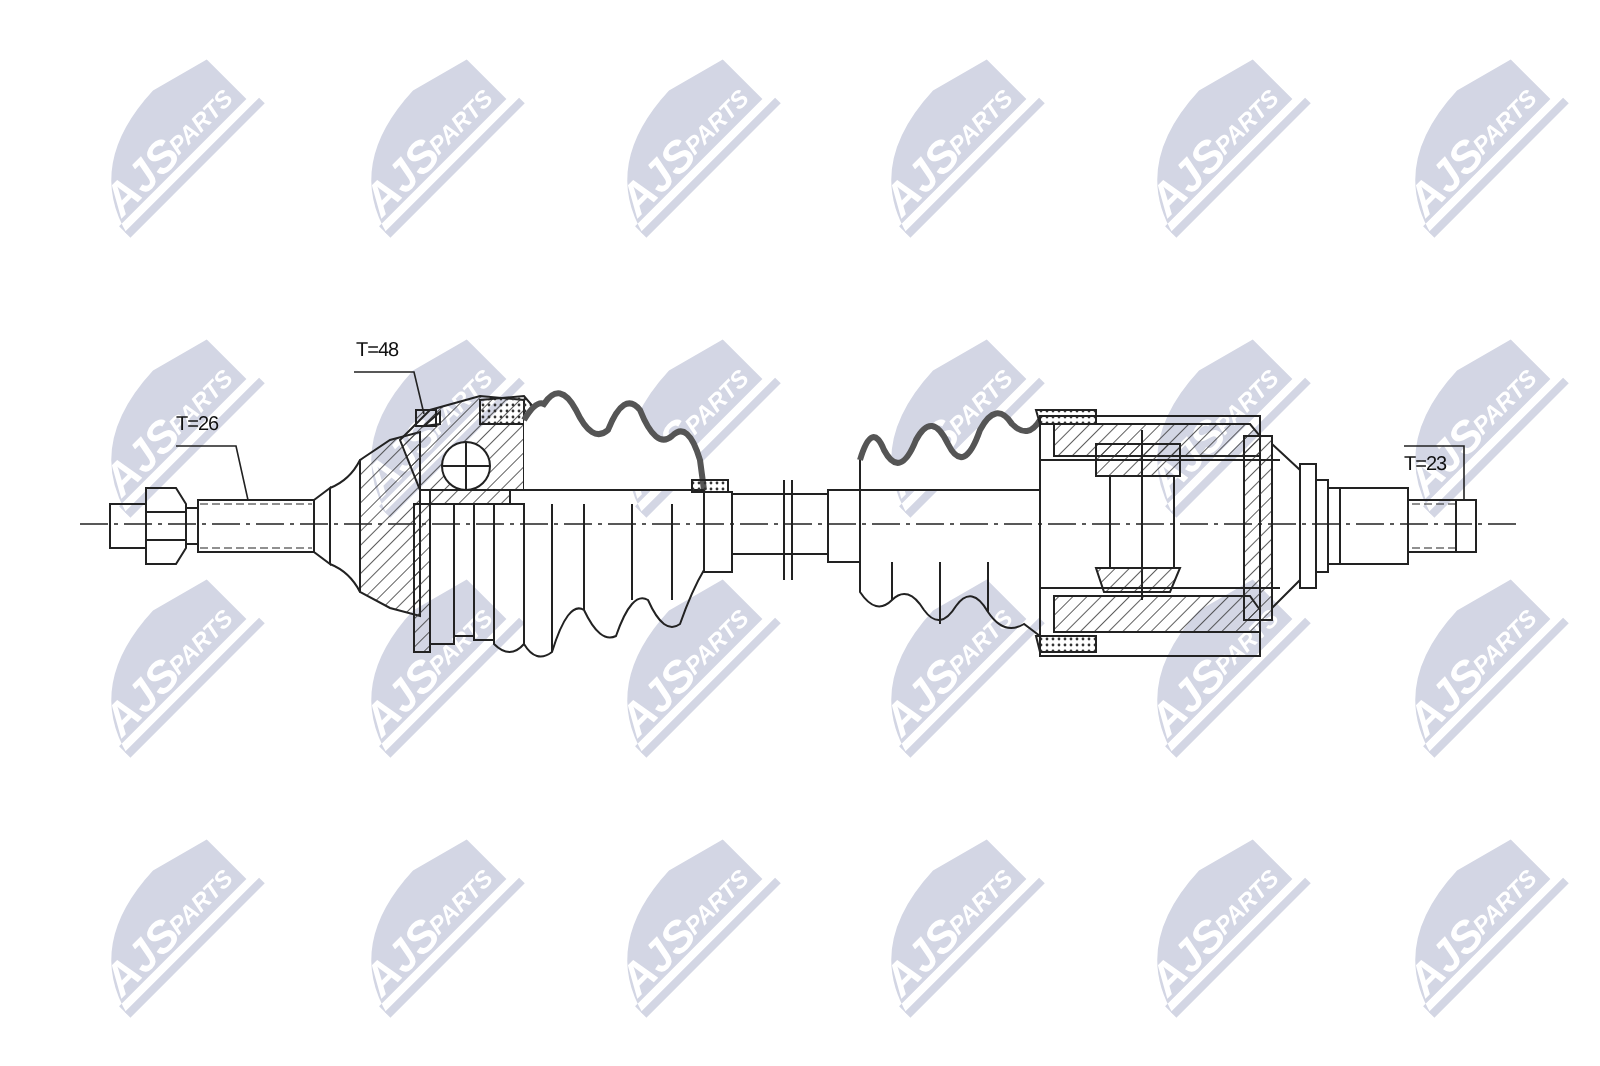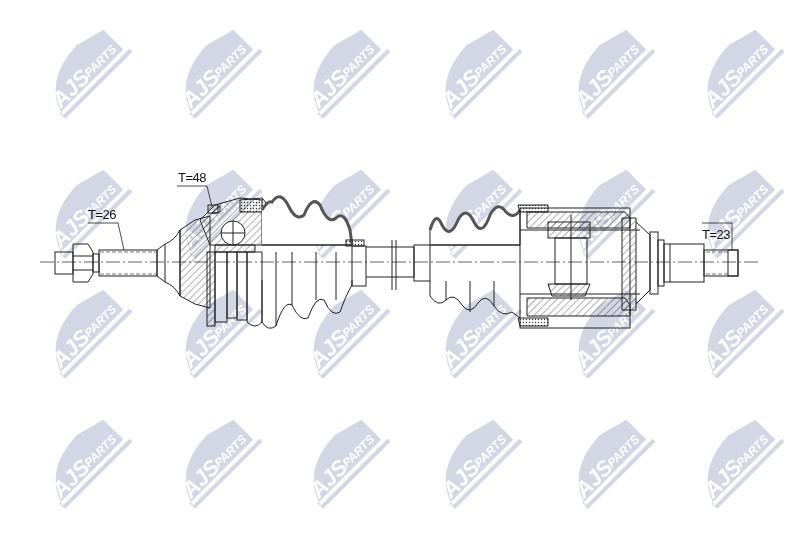--- a/index.html
+++ b/index.html
@@ -1,21 +1,21 @@
 <!DOCTYPE html>
 <html><head>
 <meta charset="utf-8">
 <style>
   html,body{margin:0;padding:0;background:#fff;}
   #stage{position:relative;width:800px;height:533px;overflow:hidden;background:#fff;font-family:"Liberation Sans",sans-serif;}
   .wm{position:absolute;width:110px;height:110px;}
   .wm svg{width:100%;height:100%;}
   .wm-text{font-family:"Liberation Sans",sans-serif;font-weight:bold;font-style:italic;fill:#fff;}
   #drawing{position:absolute;left:0;top:0;width:800px;height:533px;}
-  .lbl{position:absolute;font-family:"Liberation Sans",sans-serif;font-size:13px;color:#111;letter-spacing:-0.5px;}
+  .lbl{position:absolute;font-family:"Liberation Sans",sans-serif;font-size:10px;color:#111;letter-spacing:-0.5px;}
 </style>
 </head>
 <body>
 
 <div id="stage">
   <div id="wm-layer">
       <div class="wm" style="left: 30px; top: 20px;"><svg viewBox="0 0 110 110">
           <g transform="rotate(-45 55 55)">
             <path d="M10,70 Q20,30 70,28 L100,36 L100,64 L10,64 Z" fill="#d3d6e4"></path>
             <rect x="10" y="68" width="95" height="4" fill="#d3d6e4"></rect>

